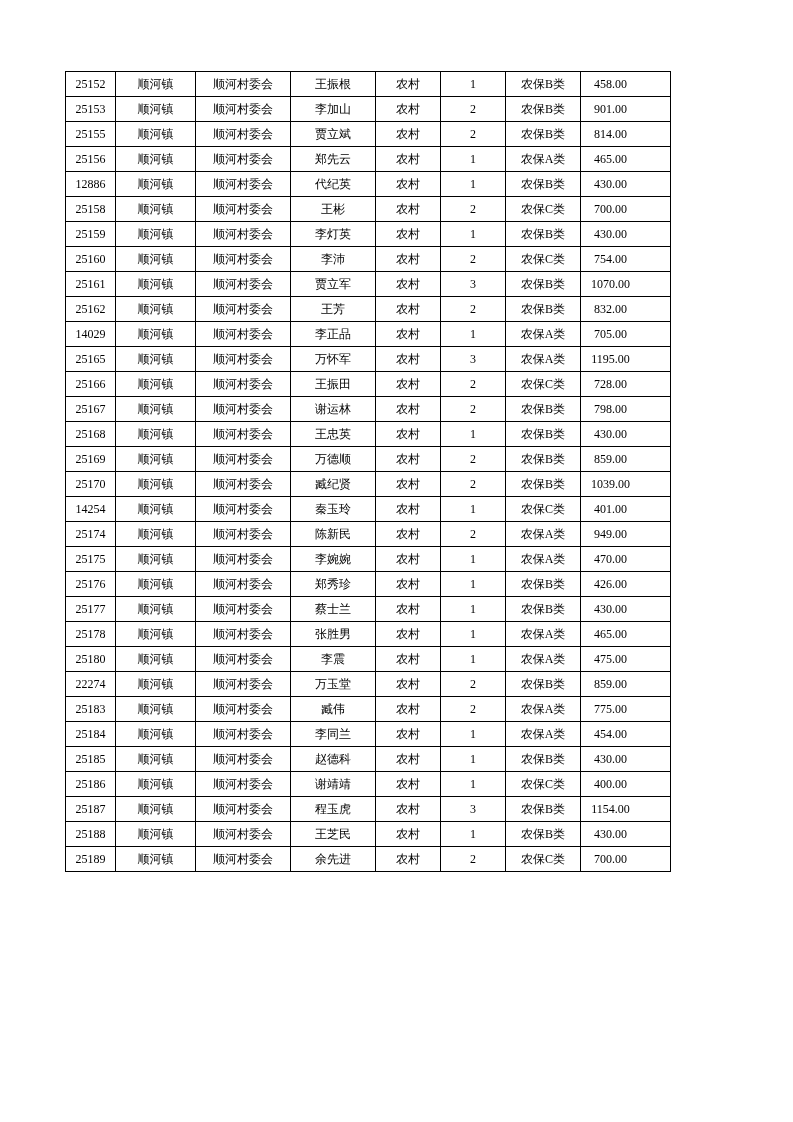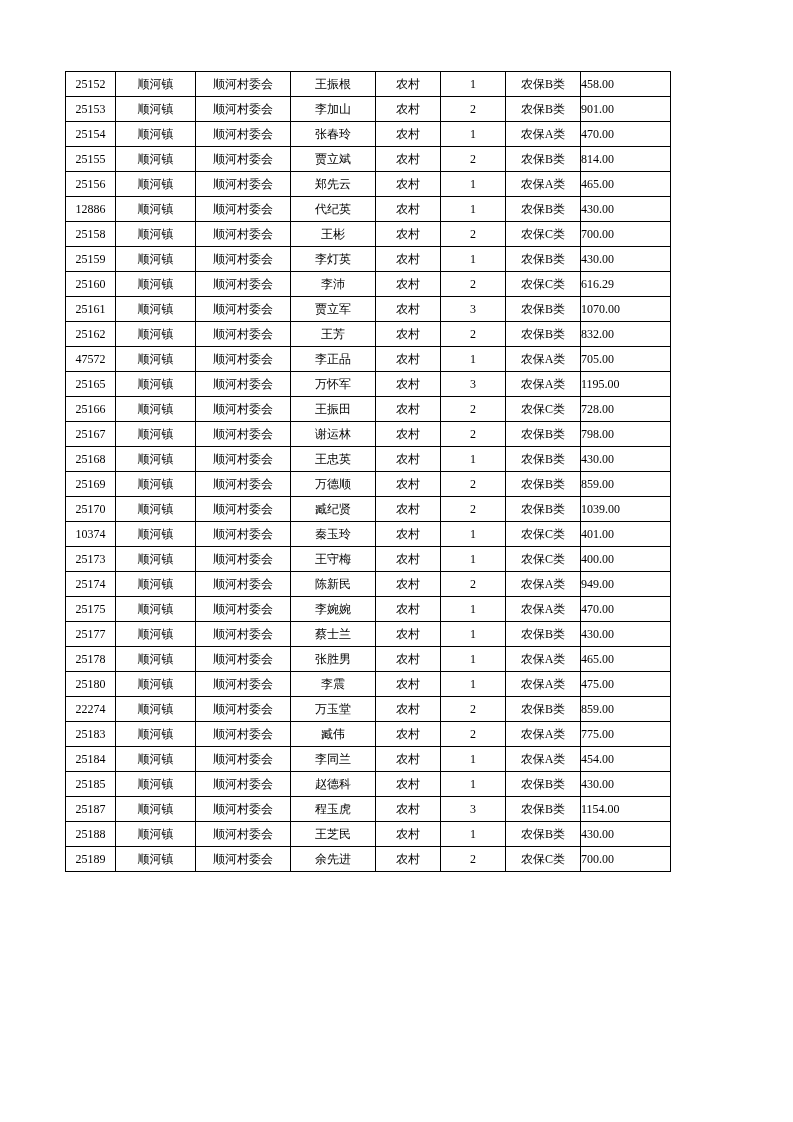--- a/index.html
+++ b/index.html
@@ -29,21 +29,21 @@
     height: 24px;
     font-size: 12px;
     line-height: 24px;
     text-align: center;
     vertical-align: middle;
     overflow: hidden;
     white-space: nowrap;
     padding: 0;
   }
   table.data-table td.col-amount {
-    text-align: left;
+    text-align: center;
     padding-right: 30px;
   }
   col.c-id       { width: 50px; }
   col.c-town     { width: 80px; }
   col.c-village  { width: 95px; }
   col.c-name     { width: 85px; }
   col.c-type     { width: 65px; }
   col.c-count    { width: 65px; }
   col.c-category { width: 75px; }
   col.c-amount   { width: 90px; }
@@ -79,288 +79,288 @@
           <td>25153</td>
           <td>顺河镇</td>
           <td>顺河村委会</td>
           <td>李加山</td>
           <td>农村</td>
           <td>2</td>
           <td>农保B类</td>
           <td class="col-amount">901.00</td>
         </tr>
         <tr>
-          <td>25154</td>
-          <td>顺河镇</td>
-          <td>顺河村委会</td>
-          <td>张春玲</td>
+          <td>25155</td>
+          <td>顺河镇</td>
+          <td>顺河村委会</td>
+          <td>贾立斌</td>
+          <td>农村</td>
+          <td>2</td>
+          <td>农保B类</td>
+          <td class="col-amount">814.00</td>
+        </tr>
+        <tr>
+          <td>25156</td>
+          <td>顺河镇</td>
+          <td>顺河村委会</td>
+          <td>郑先云</td>
+          <td>农村</td>
+          <td>1</td>
+          <td>农保A类</td>
+          <td class="col-amount">465.00</td>
+        </tr>
+        <tr>
+          <td>12886</td>
+          <td>顺河镇</td>
+          <td>顺河村委会</td>
+          <td>代纪英</td>
+          <td>农村</td>
+          <td>1</td>
+          <td>农保B类</td>
+          <td class="col-amount">430.00</td>
+        </tr>
+        <tr>
+          <td>25158</td>
+          <td>顺河镇</td>
+          <td>顺河村委会</td>
+          <td>王彬</td>
+          <td>农村</td>
+          <td>2</td>
+          <td>农保C类</td>
+          <td class="col-amount">700.00</td>
+        </tr>
+        <tr>
+          <td>25159</td>
+          <td>顺河镇</td>
+          <td>顺河村委会</td>
+          <td>李灯英</td>
+          <td>农村</td>
+          <td>1</td>
+          <td>农保B类</td>
+          <td class="col-amount">430.00</td>
+        </tr>
+        <tr>
+          <td>25160</td>
+          <td>顺河镇</td>
+          <td>顺河村委会</td>
+          <td>李沛</td>
+          <td>农村</td>
+          <td>2</td>
+          <td>农保C类</td>
+          <td class="col-amount">754.00</td>
+        </tr>
+        <tr>
+          <td>25161</td>
+          <td>顺河镇</td>
+          <td>顺河村委会</td>
+          <td>贾立军</td>
+          <td>农村</td>
+          <td>3</td>
+          <td>农保B类</td>
+          <td class="col-amount">1070.00</td>
+        </tr>
+        <tr>
+          <td>25162</td>
+          <td>顺河镇</td>
+          <td>顺河村委会</td>
+          <td>王芳</td>
+          <td>农村</td>
+          <td>2</td>
+          <td>农保B类</td>
+          <td class="col-amount">832.00</td>
+        </tr>
+        <tr>
+          <td>14029</td>
+          <td>顺河镇</td>
+          <td>顺河村委会</td>
+          <td>李正品</td>
+          <td>农村</td>
+          <td>1</td>
+          <td>农保A类</td>
+          <td class="col-amount">705.00</td>
+        </tr>
+        <tr>
+          <td>25165</td>
+          <td>顺河镇</td>
+          <td>顺河村委会</td>
+          <td>万怀军</td>
+          <td>农村</td>
+          <td>3</td>
+          <td>农保A类</td>
+          <td class="col-amount">1195.00</td>
+        </tr>
+        <tr>
+          <td>25166</td>
+          <td>顺河镇</td>
+          <td>顺河村委会</td>
+          <td>王振田</td>
+          <td>农村</td>
+          <td>2</td>
+          <td>农保C类</td>
+          <td class="col-amount">728.00</td>
+        </tr>
+        <tr>
+          <td>25167</td>
+          <td>顺河镇</td>
+          <td>顺河村委会</td>
+          <td>谢运林</td>
+          <td>农村</td>
+          <td>2</td>
+          <td>农保B类</td>
+          <td class="col-amount">798.00</td>
+        </tr>
+        <tr>
+          <td>25168</td>
+          <td>顺河镇</td>
+          <td>顺河村委会</td>
+          <td>王忠英</td>
+          <td>农村</td>
+          <td>1</td>
+          <td>农保B类</td>
+          <td class="col-amount">430.00</td>
+        </tr>
+        <tr>
+          <td>25169</td>
+          <td>顺河镇</td>
+          <td>顺河村委会</td>
+          <td>万德顺</td>
+          <td>农村</td>
+          <td>2</td>
+          <td>农保B类</td>
+          <td class="col-amount">859.00</td>
+        </tr>
+        <tr>
+          <td>25170</td>
+          <td>顺河镇</td>
+          <td>顺河村委会</td>
+          <td>臧纪贤</td>
+          <td>农村</td>
+          <td>2</td>
+          <td>农保B类</td>
+          <td class="col-amount">1039.00</td>
+        </tr>
+        <tr>
+          <td>14254</td>
+          <td>顺河镇</td>
+          <td>顺河村委会</td>
+          <td>秦玉玲</td>
+          <td>农村</td>
+          <td>1</td>
+          <td>农保C类</td>
+          <td class="col-amount">401.00</td>
+        </tr>
+        <tr>
+          <td>25174</td>
+          <td>顺河镇</td>
+          <td>顺河村委会</td>
+          <td>陈新民</td>
+          <td>农村</td>
+          <td>2</td>
+          <td>农保A类</td>
+          <td class="col-amount">949.00</td>
+        </tr>
+        <tr>
+          <td>25175</td>
+          <td>顺河镇</td>
+          <td>顺河村委会</td>
+          <td>李婉婉</td>
           <td>农村</td>
           <td>1</td>
           <td>农保A类</td>
           <td class="col-amount">470.00</td>
         </tr>
         <tr>
-          <td>25155</td>
-          <td>顺河镇</td>
-          <td>顺河村委会</td>
-          <td>贾立斌</td>
-          <td>农村</td>
-          <td>2</td>
-          <td>农保B类</td>
-          <td class="col-amount">814.00</td>
-        </tr>
-        <tr>
-          <td>25156</td>
-          <td>顺河镇</td>
-          <td>顺河村委会</td>
-          <td>郑先云</td>
+          <td>25176</td>
+          <td>顺河镇</td>
+          <td>顺河村委会</td>
+          <td>郑秀珍</td>
+          <td>农村</td>
+          <td>1</td>
+          <td>农保B类</td>
+          <td class="col-amount">426.00</td>
+        </tr>
+        <tr>
+          <td>25177</td>
+          <td>顺河镇</td>
+          <td>顺河村委会</td>
+          <td>蔡士兰</td>
+          <td>农村</td>
+          <td>1</td>
+          <td>农保B类</td>
+          <td class="col-amount">430.00</td>
+        </tr>
+        <tr>
+          <td>25178</td>
+          <td>顺河镇</td>
+          <td>顺河村委会</td>
+          <td>张胜男</td>
           <td>农村</td>
           <td>1</td>
           <td>农保A类</td>
           <td class="col-amount">465.00</td>
         </tr>
         <tr>
-          <td>12886</td>
-          <td>顺河镇</td>
-          <td>顺河村委会</td>
-          <td>代纪英</td>
-          <td>农村</td>
-          <td>1</td>
-          <td>农保B类</td>
-          <td class="col-amount">430.00</td>
-        </tr>
-        <tr>
-          <td>25158</td>
-          <td>顺河镇</td>
-          <td>顺河村委会</td>
-          <td>王彬</td>
-          <td>农村</td>
-          <td>2</td>
-          <td>农保C类</td>
-          <td class="col-amount">700.00</td>
-        </tr>
-        <tr>
-          <td>25159</td>
-          <td>顺河镇</td>
-          <td>顺河村委会</td>
-          <td>李灯英</td>
-          <td>农村</td>
-          <td>1</td>
-          <td>农保B类</td>
-          <td class="col-amount">430.00</td>
-        </tr>
-        <tr>
-          <td>25160</td>
-          <td>顺河镇</td>
-          <td>顺河村委会</td>
-          <td>李沛</td>
-          <td>农村</td>
-          <td>2</td>
-          <td>农保C类</td>
-          <td class="col-amount">616.29</td>
-        </tr>
-        <tr>
-          <td>25161</td>
-          <td>顺河镇</td>
-          <td>顺河村委会</td>
-          <td>贾立军</td>
-          <td>农村</td>
-          <td>3</td>
-          <td>农保B类</td>
-          <td class="col-amount">1070.00</td>
-        </tr>
-        <tr>
-          <td>25162</td>
-          <td>顺河镇</td>
-          <td>顺河村委会</td>
-          <td>王芳</td>
-          <td>农村</td>
-          <td>2</td>
-          <td>农保B类</td>
-          <td class="col-amount">832.00</td>
-        </tr>
-        <tr>
-          <td>47572</td>
-          <td>顺河镇</td>
-          <td>顺河村委会</td>
-          <td>李正品</td>
-          <td>农村</td>
-          <td>1</td>
-          <td>农保A类</td>
-          <td class="col-amount">705.00</td>
-        </tr>
-        <tr>
-          <td>25165</td>
-          <td>顺河镇</td>
-          <td>顺河村委会</td>
-          <td>万怀军</td>
-          <td>农村</td>
-          <td>3</td>
-          <td>农保A类</td>
-          <td class="col-amount">1195.00</td>
-        </tr>
-        <tr>
-          <td>25166</td>
-          <td>顺河镇</td>
-          <td>顺河村委会</td>
-          <td>王振田</td>
-          <td>农村</td>
-          <td>2</td>
-          <td>农保C类</td>
-          <td class="col-amount">728.00</td>
-        </tr>
-        <tr>
-          <td>25167</td>
-          <td>顺河镇</td>
-          <td>顺河村委会</td>
-          <td>谢运林</td>
-          <td>农村</td>
-          <td>2</td>
-          <td>农保B类</td>
-          <td class="col-amount">798.00</td>
-        </tr>
-        <tr>
-          <td>25168</td>
-          <td>顺河镇</td>
-          <td>顺河村委会</td>
-          <td>王忠英</td>
-          <td>农村</td>
-          <td>1</td>
-          <td>农保B类</td>
-          <td class="col-amount">430.00</td>
-        </tr>
-        <tr>
-          <td>25169</td>
-          <td>顺河镇</td>
-          <td>顺河村委会</td>
-          <td>万德顺</td>
+          <td>25180</td>
+          <td>顺河镇</td>
+          <td>顺河村委会</td>
+          <td>李震</td>
+          <td>农村</td>
+          <td>1</td>
+          <td>农保A类</td>
+          <td class="col-amount">475.00</td>
+        </tr>
+        <tr>
+          <td>22274</td>
+          <td>顺河镇</td>
+          <td>顺河村委会</td>
+          <td>万玉堂</td>
           <td>农村</td>
           <td>2</td>
           <td>农保B类</td>
           <td class="col-amount">859.00</td>
         </tr>
         <tr>
-          <td>25170</td>
-          <td>顺河镇</td>
-          <td>顺河村委会</td>
-          <td>臧纪贤</td>
-          <td>农村</td>
-          <td>2</td>
-          <td>农保B类</td>
-          <td class="col-amount">1039.00</td>
-        </tr>
-        <tr>
-          <td>10374</td>
-          <td>顺河镇</td>
-          <td>顺河村委会</td>
-          <td>秦玉玲</td>
-          <td>农村</td>
-          <td>1</td>
-          <td>农保C类</td>
-          <td class="col-amount">401.00</td>
-        </tr>
-        <tr>
-          <td>25173</td>
-          <td>顺河镇</td>
-          <td>顺河村委会</td>
-          <td>王守梅</td>
+          <td>25183</td>
+          <td>顺河镇</td>
+          <td>顺河村委会</td>
+          <td>臧伟</td>
+          <td>农村</td>
+          <td>2</td>
+          <td>农保A类</td>
+          <td class="col-amount">775.00</td>
+        </tr>
+        <tr>
+          <td>25184</td>
+          <td>顺河镇</td>
+          <td>顺河村委会</td>
+          <td>李同兰</td>
+          <td>农村</td>
+          <td>1</td>
+          <td>农保A类</td>
+          <td class="col-amount">454.00</td>
+        </tr>
+        <tr>
+          <td>25185</td>
+          <td>顺河镇</td>
+          <td>顺河村委会</td>
+          <td>赵德科</td>
+          <td>农村</td>
+          <td>1</td>
+          <td>农保B类</td>
+          <td class="col-amount">430.00</td>
+        </tr>
+        <tr>
+          <td>25186</td>
+          <td>顺河镇</td>
+          <td>顺河村委会</td>
+          <td>谢靖靖</td>
           <td>农村</td>
           <td>1</td>
           <td>农保C类</td>
           <td class="col-amount">400.00</td>
-        </tr>
-        <tr>
-          <td>25174</td>
-          <td>顺河镇</td>
-          <td>顺河村委会</td>
-          <td>陈新民</td>
-          <td>农村</td>
-          <td>2</td>
-          <td>农保A类</td>
-          <td class="col-amount">949.00</td>
-        </tr>
-        <tr>
-          <td>25175</td>
-          <td>顺河镇</td>
-          <td>顺河村委会</td>
-          <td>李婉婉</td>
-          <td>农村</td>
-          <td>1</td>
-          <td>农保A类</td>
-          <td class="col-amount">470.00</td>
-        </tr>
-        <tr>
-          <td>25177</td>
-          <td>顺河镇</td>
-          <td>顺河村委会</td>
-          <td>蔡士兰</td>
-          <td>农村</td>
-          <td>1</td>
-          <td>农保B类</td>
-          <td class="col-amount">430.00</td>
-        </tr>
-        <tr>
-          <td>25178</td>
-          <td>顺河镇</td>
-          <td>顺河村委会</td>
-          <td>张胜男</td>
-          <td>农村</td>
-          <td>1</td>
-          <td>农保A类</td>
-          <td class="col-amount">465.00</td>
-        </tr>
-        <tr>
-          <td>25180</td>
-          <td>顺河镇</td>
-          <td>顺河村委会</td>
-          <td>李震</td>
-          <td>农村</td>
-          <td>1</td>
-          <td>农保A类</td>
-          <td class="col-amount">475.00</td>
-        </tr>
-        <tr>
-          <td>22274</td>
-          <td>顺河镇</td>
-          <td>顺河村委会</td>
-          <td>万玉堂</td>
-          <td>农村</td>
-          <td>2</td>
-          <td>农保B类</td>
-          <td class="col-amount">859.00</td>
-        </tr>
-        <tr>
-          <td>25183</td>
-          <td>顺河镇</td>
-          <td>顺河村委会</td>
-          <td>臧伟</td>
-          <td>农村</td>
-          <td>2</td>
-          <td>农保A类</td>
-          <td class="col-amount">775.00</td>
-        </tr>
-        <tr>
-          <td>25184</td>
-          <td>顺河镇</td>
-          <td>顺河村委会</td>
-          <td>李同兰</td>
-          <td>农村</td>
-          <td>1</td>
-          <td>农保A类</td>
-          <td class="col-amount">454.00</td>
-        </tr>
-        <tr>
-          <td>25185</td>
-          <td>顺河镇</td>
-          <td>顺河村委会</td>
-          <td>赵德科</td>
-          <td>农村</td>
-          <td>1</td>
-          <td>农保B类</td>
-          <td class="col-amount">430.00</td>
         </tr>
         <tr>
           <td>25187</td>
           <td>顺河镇</td>
           <td>顺河村委会</td>
           <td>程玉虎</td>
           <td>农村</td>
           <td>3</td>
           <td>农保B类</td>
           <td class="col-amount">1154.00</td>

